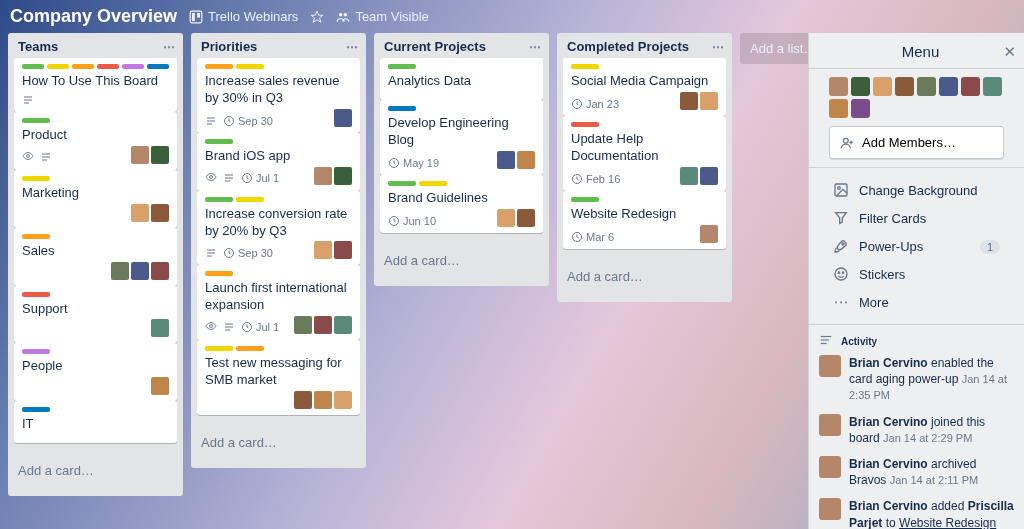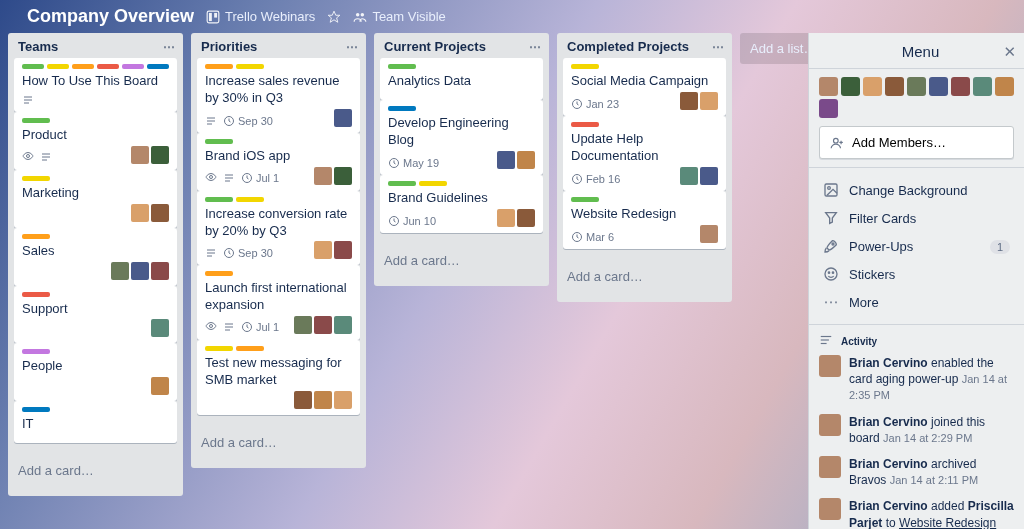--- a/index.html
+++ b/index.html
@@ -13,21 +13,21 @@
 }
 .board {
   display: flex;
   flex-direction: column;
   height: 529px;
   width: 1024px;
 }
 .board-header {
   display: flex;
   align-items: center;
-  padding: 6px 27px;
+  padding: 6px 10px;
   color: #fff;
   gap: 12px;
 }
 .board-header .title { font-size: 18px; font-weight: 700; }
 .board-header .sub { font-size: 13px; color: #e8eefc; display:flex; align-items:center; gap:5px;}
 .board-header .sub svg{opacity:.9}
 .star-icon{fill:none;stroke:#fff;stroke-width:1.6}
 .board-body{
   display:flex;
   flex:1;
@@ -113,21 +113,21 @@
   display:flex;
   align-items:center;
   justify-content:center;
   position:relative;
   padding:10px 0 8px 8px;
   border-bottom:1px solid rgba(9,30,66,.13);
   font-weight:400;
   font-size:15px;
 }
 .menu-header .close{position:absolute;right:8px;top:10px;color:#6b778c;cursor:pointer}
-.menu-section{padding:8px 10px;border-bottom:1px solid rgba(9,30,66,.13)}
+.menu-section{padding:8px 20px;border-bottom:1px solid rgba(9,30,66,.13)}
 .member-strip{display:flex;flex-wrap:wrap;gap:3px;margin-bottom:8px}
 .member-strip .avatar{width:19px;height:19px;border-radius:3px}
 .add-members-btn{
   background:#fff;border:1px solid #c4c9cc;border-radius:3px;
   width:100%;text-align:left;padding:8px 10px;font-size:13px;
   display:flex;align-items:center;gap:8px;cursor:pointer;
   box-shadow:0 1px 0 rgba(9,30,66,.1);
 }
 .menu-item{
   display:flex;align-items:flex-end;gap:10px;

